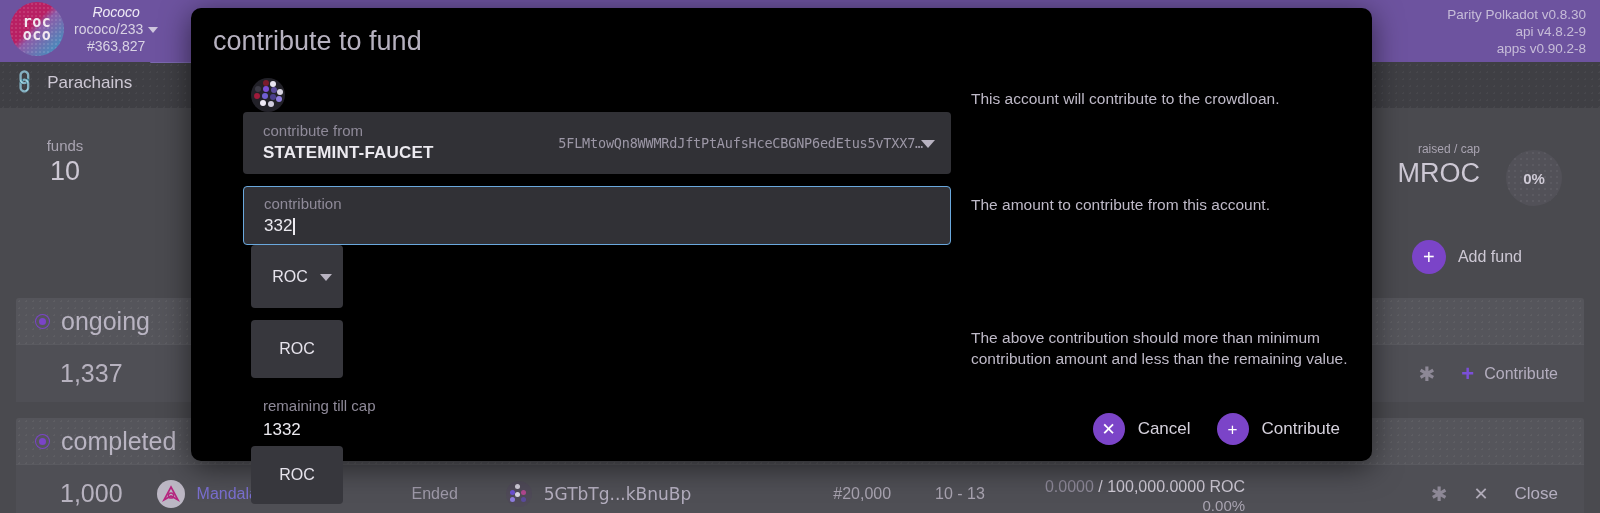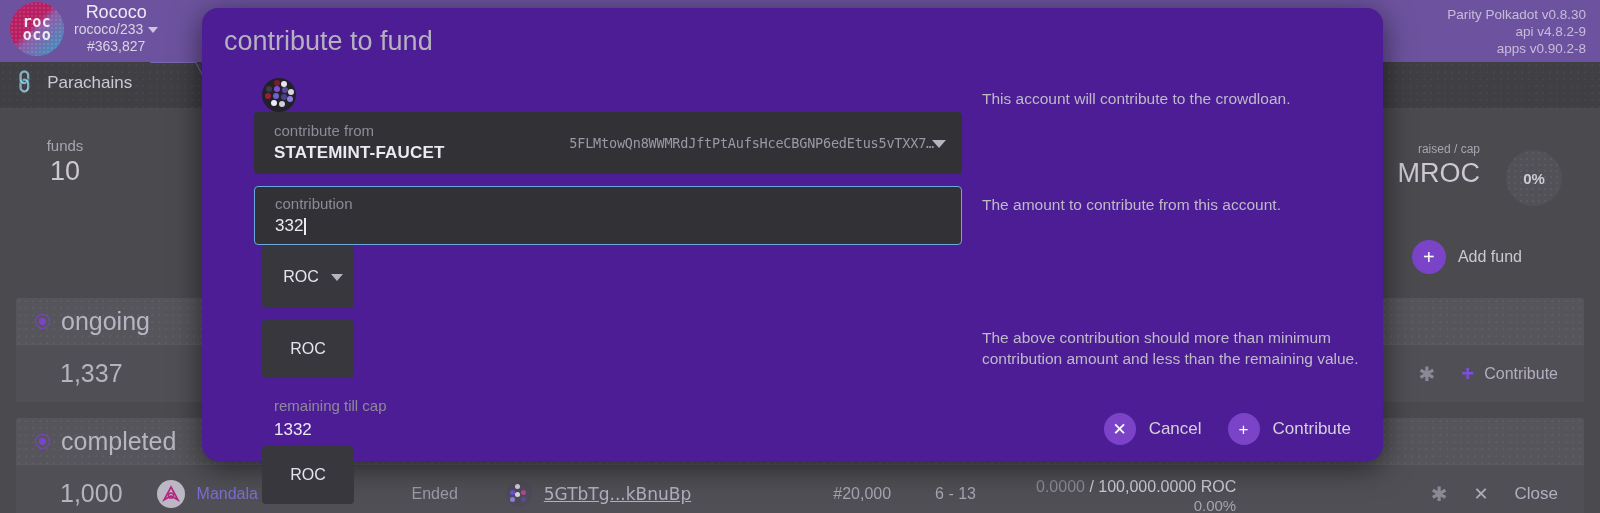--- a/index.html
+++ b/index.html
@@ -34,21 +34,21 @@
     position: relative; z-index: 2;
   }
   .roco-logo::after {
     content: ""; position: absolute; inset: 0;
     background-image: radial-gradient(rgba(255,255,255,.20) 1px, transparent 1px);
     background-size: 4px 4px; opacity: .55;
   }
   .chain-info {
     color: #d9d3e4; text-align: center; font-size: 14px; line-height: 17px;
   }
-  .chain-info .chain-name { color: #efeaf6; font-size: 18px; }
+  .chain-info .chain-name { color: #efeaf6; font-size: 14px; font-style: italic; }
   .chain-info .chain-spec { font-size: 14px; }
   .chain-info .chain-block { font-size: 14px; }
   .caret-dn {
     display: inline-block; width: 0; height: 0; margin-left: 5px;
     border-left: 5px solid transparent; border-right: 5px solid transparent;
     border-top: 6px solid #cfc6de; vertical-align: middle;
   }
   .version-info {
     position: absolute; right: 14px; top: 6px;
     color: #c6bcd8; font-size: 13.5px; line-height: 17px; text-align: right;
@@ -150,39 +150,39 @@
   .fund-row .para-name { margin-left: 12px; color: #7a6fd0; font-size: 16px; }
   .fund-row .ended { margin-left: 118px; color: #9e99a8; font-size: 16px; }
   .fund-row .ident2 {
     margin-left: 48px; width: 26px; height: 26px; border-radius: 50%;
     background: #4f4a58; position: relative; overflow: hidden;
   }
   .fund-row .ident2 i {
     position: absolute; border-radius: 50%; display:block;
   }
   .fund-row .addr { margin-left: 12px; color: #b4aebf; font-size: 17px;
-                    font-family: "DejaVu Sans", sans-serif; text-decoration: underline; }
+                    font-family: "DejaVu Sans", sans-serif; }
   .fund-row .lease { margin-left: 142px; color: #a8a3b0; font-size: 16px; }
   .fund-row .leaserange { margin-left: 44px; color: #a8a3b0; font-size: 16px; }
   .fund-row .raisedcap { margin-left: 60px; text-align: right; }
   .fund-row .raisedcap .line1 { font-size: 16px; color: #cfcad6; }
   .fund-row .raisedcap .dim { color: #8e8999; }
   .fund-row .raisedcap .line2 { font-size: 15px; color: #a8a3b0; text-align:right; }
   .fund-row .tail { margin-left: auto; display: flex; align-items:center; gap: 26px; padding-right: 26px;}
   .fund-row .contribute-inline { display:flex; align-items:center; gap:10px; color:#b4aebf; font-size:16px;}
   .fund-row .plus-sm { color: #7b4fd8; font-size: 22px; font-weight: 700; }
   .fund-row .star { color: #8d8896; font-size: 20px; }
   .fund-row .closeico { color: #b0abb8; font-size: 18px; }
   .fund-row .closelbl { color: #b4aebf; font-size: 17px; }
 
   
   .modal {
-    position: absolute; left: 202px; top: 8px;
+    position: absolute; left: 191px; top: 8px;
     width: 1181px; height: 453px;
-    background: #4c1d95; border-radius: 16px;
+    background: #000000; border-radius: 10px;
     box-shadow: 0 6px 30px rgba(0,0,0,.55);
     z-index: 20;
   }
   .modal-title {
     position: absolute; left: 22px; top: 18px;
     color: #b6b1bf; font-size: 27px; font-weight: 300;
   }
   .modal-body { position: absolute; left: 0; top: 70px; width: 100%; }
 
   .field-row { display: flex; align-items: flex-start; margin-bottom: 12px; }
@@ -331,21 +331,21 @@
     <span class="ident2">
       <i style="left:9px;top:3px;width:5px;height:5px;background:#cfcbd8"></i>
       <i style="left:4px;top:9px;width:5px;height:5px;background:#6b4fd0"></i>
       <i style="left:15px;top:9px;width:5px;height:5px;background:#b0478f"></i>
       <i style="left:9px;top:11px;width:5px;height:5px;background:#d8d4e2"></i>
       <i style="left:4px;top:16px;width:5px;height:5px;background:#8f7ddf"></i>
       <i style="left:15px;top:16px;width:5px;height:5px;background:#5a4a9c"></i>
     </span>
     <span class="addr">5GTbTg...kBnuBp</span>
     <span class="lease">#20,000</span>
-    <span class="leaserange">6 - 13</span>
+    <span class="leaserange">10 - 13</span>
     <span class="raisedcap">
       <span class="line1">
         <span class="dim">0.0000</span>
         <span> / </span>
         <span>100,000.0000</span>
         <span>ROC</span>
       </span>
       <div class="line2">0.00%</div>
     </span>
     <span class="tail">

